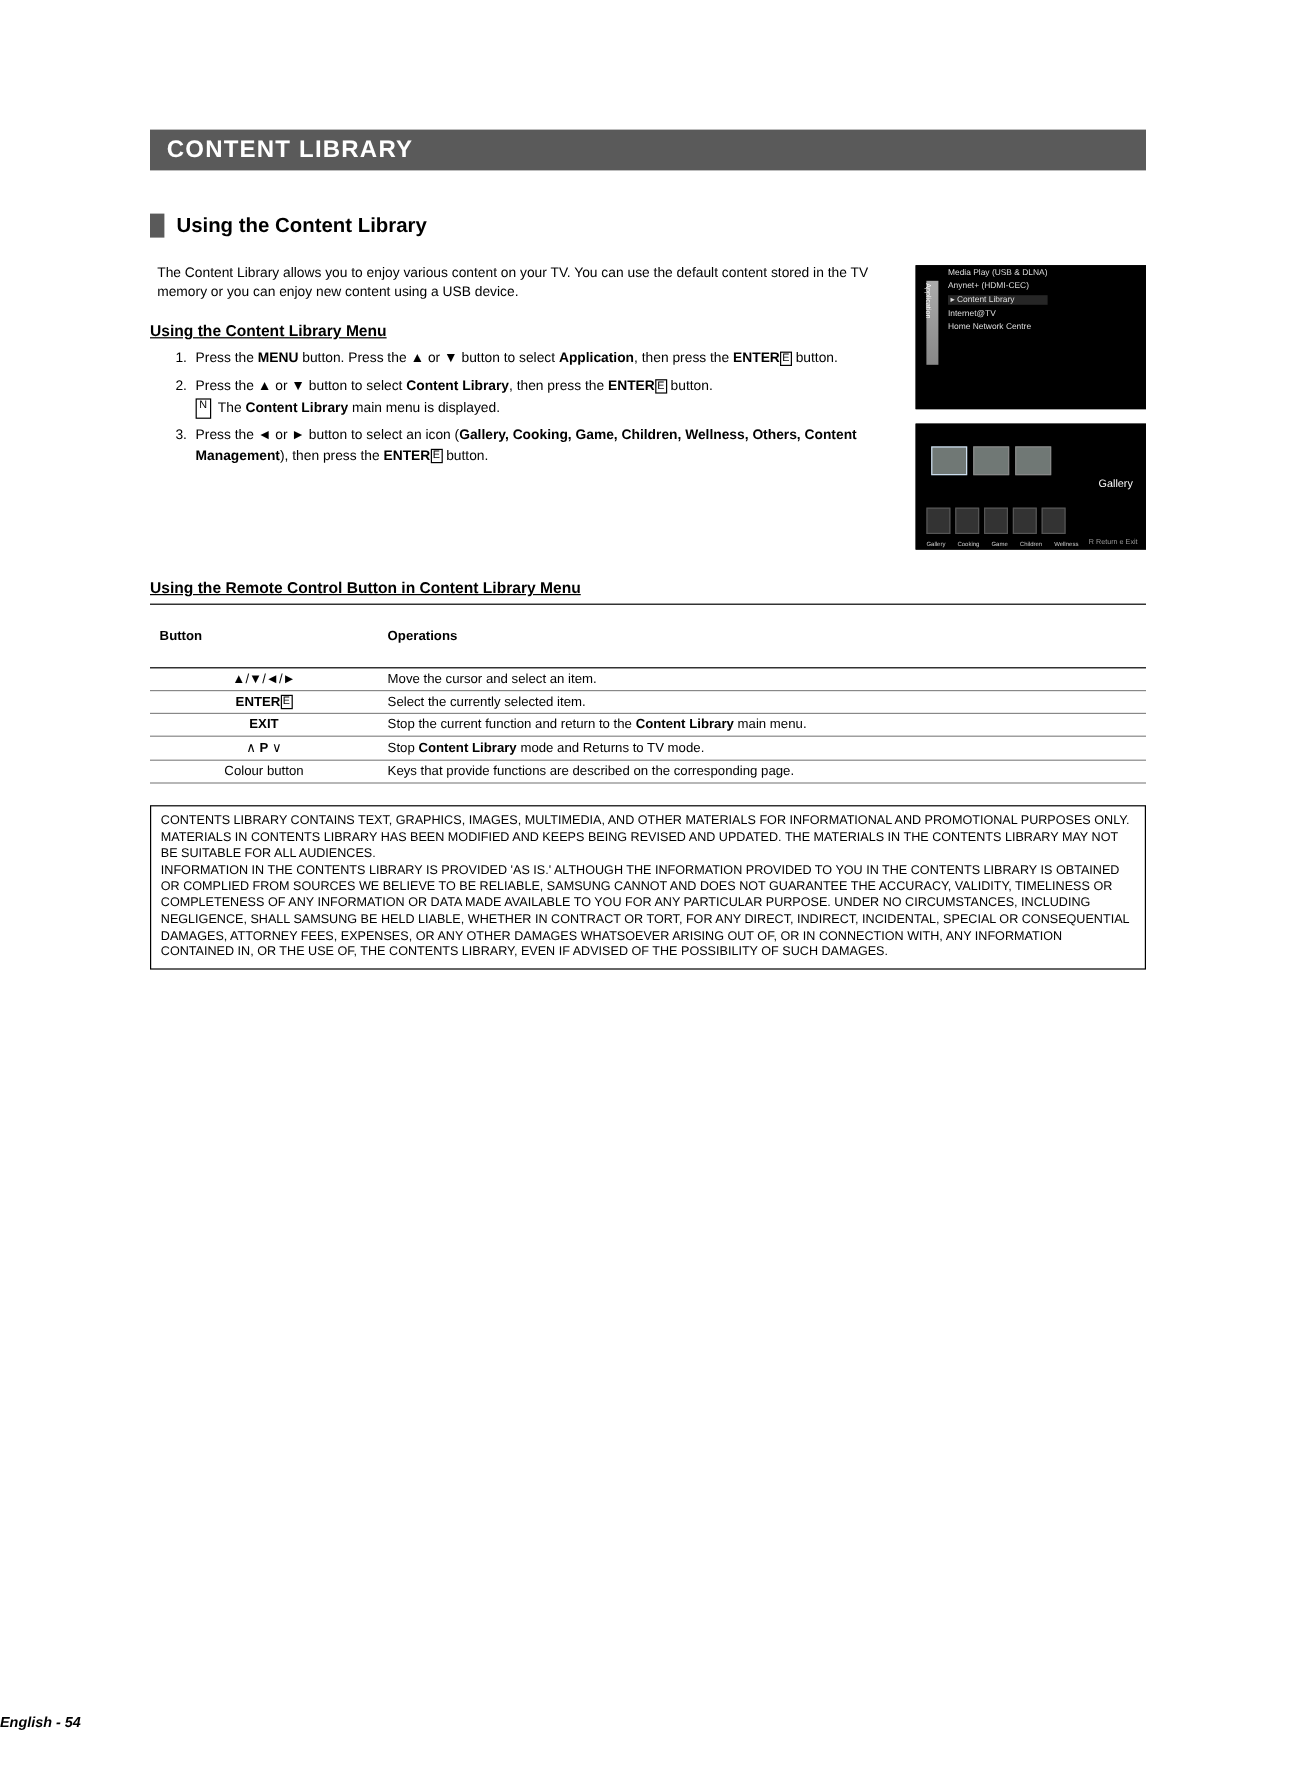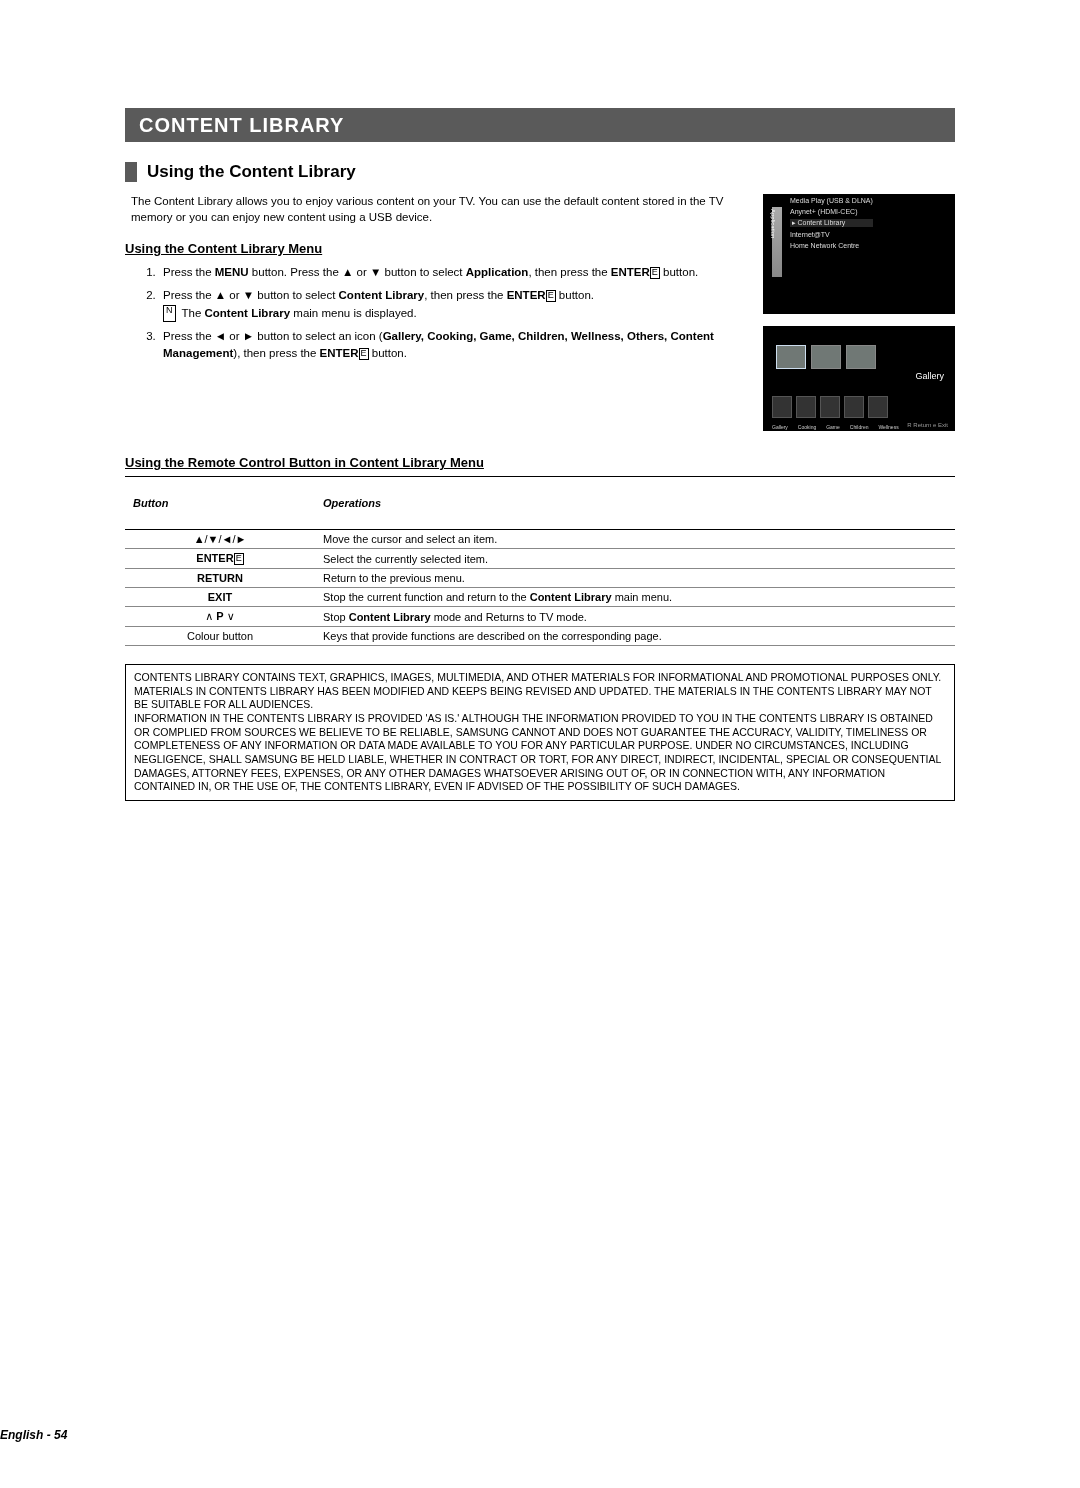--- a/index.html
+++ b/index.html
@@ -1,22 +1,22 @@
 <!DOCTYPE html>
 <html><head>
 <meta charset="utf-8">
 <style>
   * { box-sizing: border-box; margin: 0; padding: 0; }
   body { background: #fff; font-family: Arial, Helvetica, sans-serif; width: 1080px; height: 1488px; position: relative; }
   .page { padding: 108px 125px 40px 125px; }
   .title-bar { background: #5a5a5a; color: #fff; padding: 6px 14px 5px 14px; font-weight: bold; letter-spacing: 1px; font-size: 20px; }
-  .section-row { display: flex; align-items: center; margin-top: 20px; margin-bottom: 10px; }
+  .section-row { display: flex; align-items: center; margin-top: 36px; margin-bottom: 10px; }
   .section-marker { width: 12px; height: 20px; background: #5a5a5a; margin-right: 10px; flex-shrink: 0; }
   .section-title { font-weight: bold; font-size: 17px; }
-  .content-area { display: flex; gap: 8px; margin-top: 12px; }
+  .content-area { display: flex; gap: 8px; margin-top: 23px; }
   .left-col { flex: 1; }
   .right-col { width: 192px; flex-shrink: 0; }
   .intro { font-size: 11.5px; line-height: 1.35; margin-bottom: 16px; padding-left: 6px; }
   .subheading { font-weight: bold; font-size: 13px; text-decoration: underline; margin-bottom: 8px; }
   .steps { list-style: decimal; padding-left: 34px; font-size: 11.5px; line-height: 1.45; }
   .steps li { margin-bottom: 6px; padding-left: 4px; }
   .steps li strong { font-weight: bold; }
   .note-line { display: flex; gap: 6px; margin-top: 2px; }
   .note-icon-box { border: 1px solid #000; font-size: 9px; padding: 0 2px; line-height: 1.1; display: inline-block; }
   .enter-icon { display: inline-block; border: 1px solid #000; font-size: 9px; padding: 0 1px; line-height: 1.1; vertical-align: middle; }
@@ -29,21 +29,21 @@
   .menu-selected { background: rgba(255,255,255,0.15); padding: 0 2px; }
   .icons-row { position: absolute; bottom: 12px; left: 8px; display: flex; gap: 4px; }
   .tv-icon { width: 20px; height: 22px; background: #333; border: 1px solid #555; }
   .thumbs-row { position: absolute; top: 18px; left: 12px; display: flex; gap: 5px; }
   .thumb { width: 30px; height: 24px; background: #707875; border: 1px solid #888; }
   .thumb.sel { border: 1px solid #cde; }
   .gallery-label { position: absolute; right: 10px; top: 44px; font-size: 9px; color: #fff; }
   .footer-icons { position: absolute; bottom: 2px; right: 6px; font-size: 6px; color: #999; }
   .subheading2 { font-weight: bold; font-size: 13px; text-decoration: underline; margin-top: 24px; margin-bottom: 6px; }
   table.ops { width: 100%; border-collapse: collapse; font-size: 11px; }
-  table.ops th { text-align: left; padding: 20px 8px; border-top: 1px solid #000; border-bottom: 1px solid #000; font-weight: bold; font-style: italic; }
+  table.ops th { text-align: left; padding: 20px 8px; border-top: 1px solid #000; border-bottom: 1px solid #000; font-weight: bold; }
   table.ops td { padding: 3px 8px; border-bottom: 1px solid #888; }
   table.ops td:first-child { text-align: center; width: 190px; }
   .vol-icon { display: inline-block; width: 0; height: 0; border-left: 8px solid #000; border-top: 4px solid transparent; border-bottom: 4px solid transparent; vertical-align: middle; }
   .disclaimer-box { border: 1px solid #000; padding: 6px 8px; margin-top: 18px; font-size: 10.5px; line-height: 1.3; }
   .footer { position: absolute; bottom: 46px; left: 0; width: 100%; text-align: left; font-size: 12px; font-weight: bold; font-style: italic; }
 </style>
 </head>
 <body>
 
 <div class="page">
@@ -125,24 +125,20 @@
     <tbody>
       <tr>
         <td>▲/▼/◄/►</td>
         <td>Move the cursor and select an item.</td>
       </tr>
       <tr>
         <td><strong>ENTER</strong><span class="enter-icon">E</span></td>
         <td>Select the currently selected item.</td>
       </tr>
       <tr>
-        <td><strong>RETURN</strong></td>
-        <td>Return to the previous menu.</td>
-      </tr>
-      <tr>
         <td><strong>EXIT</strong></td>
         <td><span>Stop the current function and return to the </span><strong>Content Library</strong><span> main menu.</span></td>
       </tr>
       <tr>
         <td><span>∧</span> <strong>P</strong> <span>∨</span></td>
         <td><span>Stop </span><strong>Content Library</strong><span> mode and Returns to TV mode.</span></td>
       </tr>
       <tr>
         <td>Colour button</td>
         <td>Keys that provide functions are described on the corresponding page.</td>

